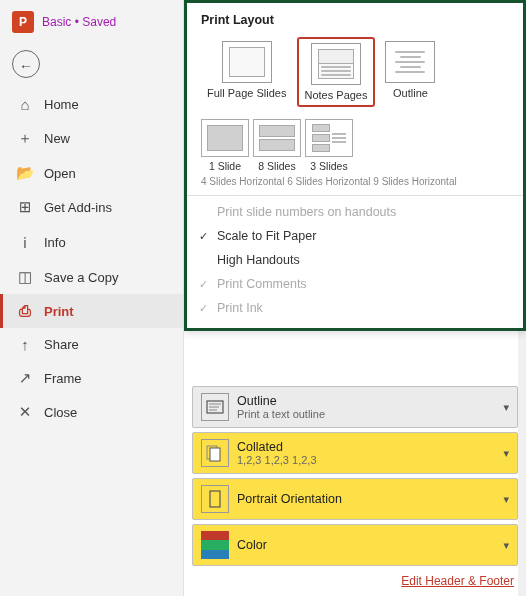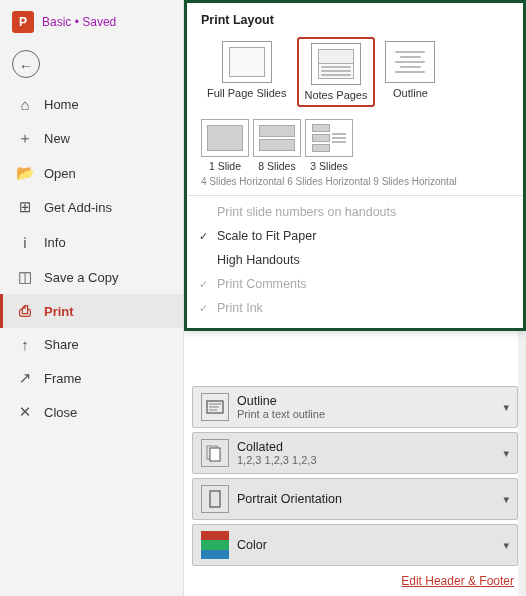--- a/index.html
+++ b/index.html
@@ -310,21 +310,21 @@
     }
 
     .dropdown-row {
       display: flex;
       align-items: center;
       border: 1px solid #c0c0c0;
       border-radius: 2px;
       margin: 4px 8px;
       padding: 6px 8px;
       cursor: pointer;
-      background: #e5e5e5;
+      background: #fde047;
       gap: 8px;
       min-height: 40px;
     }
 
     .dropdown-icon-box {
       width: 28px;
       height: 28px;
       border: 1px solid #999;
       display: flex;
       align-items: center;

